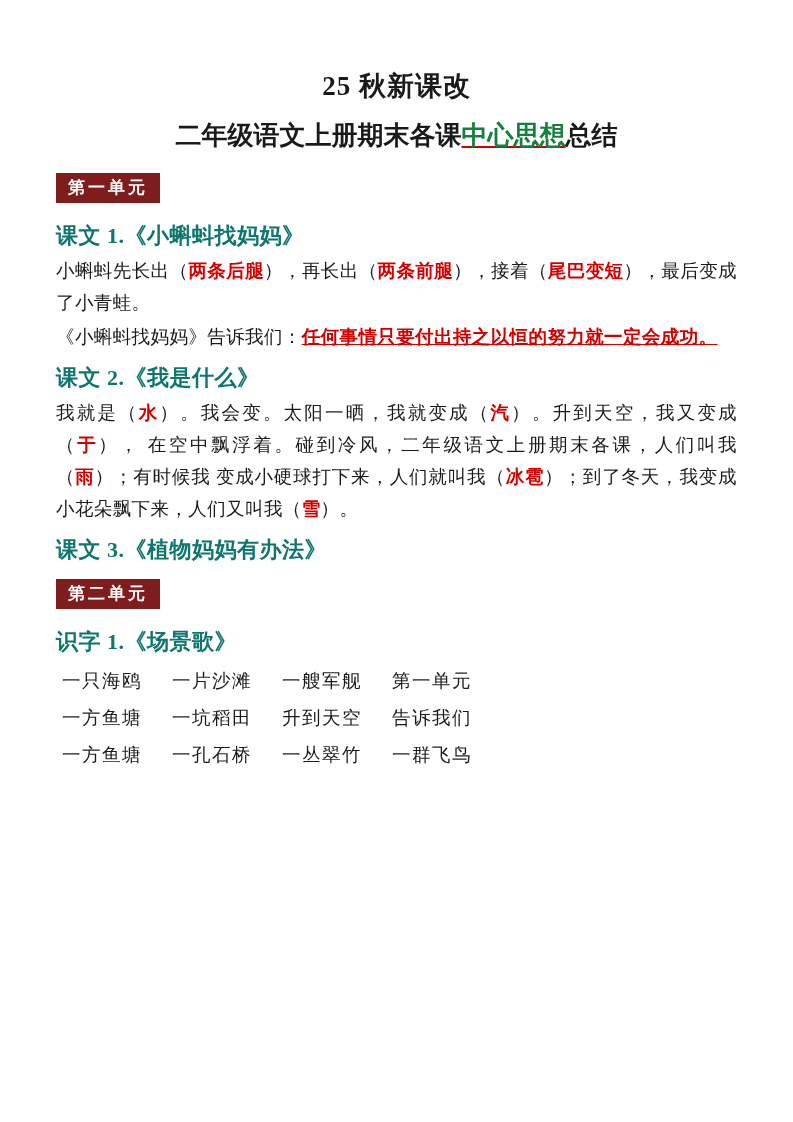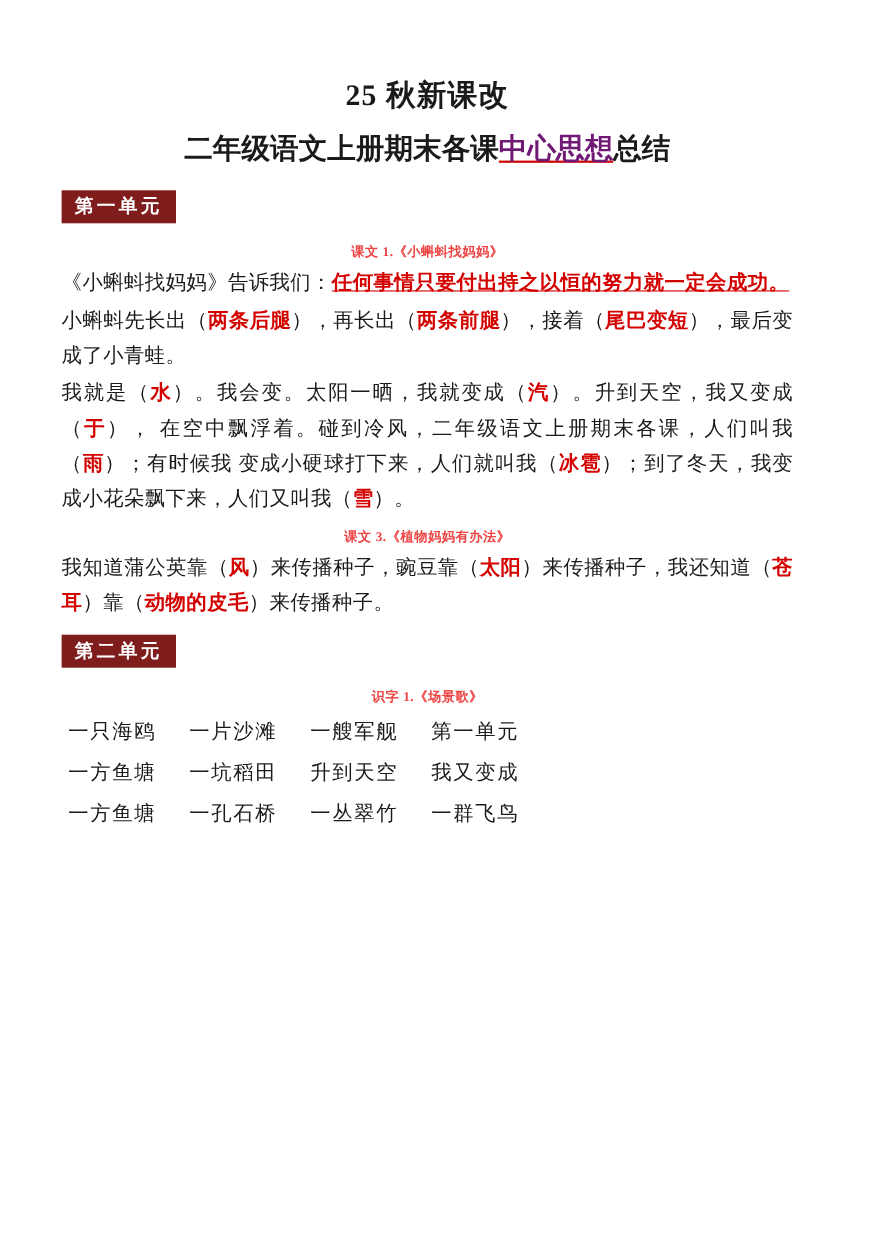--- a/index.html
+++ b/index.html
@@ -11,61 +11,60 @@
     width: 793px;
     height: 1122px;
     font-family: "Liberation Serif", "DejaVu Serif", serif;
     color: #1a1a1a;
     overflow: hidden;
   }
   .page {
     width: 793px;
     height: 1122px;
     box-sizing: border-box;
-    padding: 60px 72px 0 56px;
+    padding: 60px 56px 0 56px;
     position: relative;
   }
   .title-line-1 {
     text-align: center;
     font-size: 27px;
     font-weight: bold;
     letter-spacing: 1px;
     margin: 8px 0 14px 0;
     font-family: "Liberation Serif", "DejaVu Serif", serif;
   }
   .title-line-2 {
     text-align: center;
     font-size: 26px;
     font-weight: bold;
     margin: 0 0 14px 0;
     letter-spacing: 0px;
     white-space: nowrap;
   }
   .title-line-2 .hl {
-    color: #701a75;
+    color: #15803d;
     text-decoration: underline;
     text-decoration-color: #d00000;
   }
   .unit-badge {
     display: inline-block;
     background: #7f1d1d;
     color: #ffffff;
     font-size: 17px;
     font-weight: bold;
     padding: 3px 12px 4px 12px;
     letter-spacing: 3px;
     margin: 6px 0 8px 0;
   }
   .lesson-head {
-    color: #ef4444;
+    color: #0f766e;
     font-weight: bold;
-    font-size: 12px;
+    font-size: 22px;
     margin: 10px 0 4px 0;
     letter-spacing: 0.5px;
-    text-align: center;
   }
   .para {
     font-size: 18.5px;
     line-height: 32px;
     text-align: justify;
     letter-spacing: 0.4px;
     margin: 0 0 2px 0;
   }
   .red {
     color: #d40000;
@@ -102,58 +101,56 @@
 
   <div class="title-line-2">
     <span>二年级语文上册期末各课</span><span class="hl">中心思想</span><span>总结</span>
   </div>
 
   <div class="unit-badge">第一单元</div>
 
   <div class="lesson-head">课文 1.《小蝌蚪找妈妈》</div>
 
   <div class="para">
+    <span>小蝌蚪先长出（</span><span class="red">两条后腿</span><span>），再长出（</span><span class="red">两条前腿</span><span>），接着（</span><span class="red">尾巴变短</span><span>），最后变成了小青蛙。</span>
+  </div>
+
+  <div class="para">
     <span>《小蝌蚪找妈妈》告诉我们：</span><span class="red-u">任何事情只要付出持之以恒的努力就一定会成功。</span>
   </div>
 
-  <div class="para">
-    <span>小蝌蚪先长出（</span><span class="red">两条后腿</span><span>），再长出（</span><span class="red">两条前腿</span><span>），接着（</span><span class="red">尾巴变短</span><span>），最后变成了小青蛙。</span>
-  </div>
-
+  <div class="lesson-head">课文 2.《我是什么》</div>
 
   <div class="para">
     <span>我就是（</span><span class="red">水</span><span>）。我会变。太阳一晒，我就变成（</span><span class="red">汽</span><span>）。升到天空，我又变成（</span><span class="red">于</span><span>）， 在空中飘浮着。碰到冷风，二年级语文上册期末各课，人们叫我（</span><span class="red">雨</span><span>）；有时候我 变成小硬球打下来，人们就叫我（</span><span class="red">冰雹</span><span>）；到了冬天，我变成小花朵飘下来，人们又叫我（</span><span class="red">雪</span><span>）。</span>
   </div>
 
   <div class="lesson-head">课文 3.《植物妈妈有办法》</div>
 
-  <div class="para">
-    <span>我知道蒲公英靠（</span><span class="red">风</span><span>）来传播种子，豌豆靠（</span><span class="red">太阳</span><span>）来传播种子，我还知道（</span><span class="red">苍耳</span><span>）靠（</span><span class="red">动物的皮毛</span><span>）来传播种子。</span>
-  </div>
 
   <div class="spacer-sm"></div>
 
   <div class="unit-badge">第二单元</div>
 
   <div class="lesson-head">识字 1.《场景歌》</div>
 
   <div class="grid-words">
     <table>
       <tbody>
           <tr>
         <td class="col1">一只海鸥</td>
         <td>一片沙滩</td>
         <td>一艘军舰</td>
         <td>第一单元</td>
       </tr>
       <tr>
         <td class="col1">一方鱼塘</td>
         <td>一坑稻田</td>
         <td>升到天空</td>
-        <td>我又变成</td>
+        <td>告诉我们</td>
       </tr>
       <tr>
         <td class="col1">一方鱼塘</td>
         <td>一孔石桥</td>
         <td>一丛翠竹</td>
         <td>一群飞鸟</td>
       </tr>
     </tbody>
       </table>
   </div>

